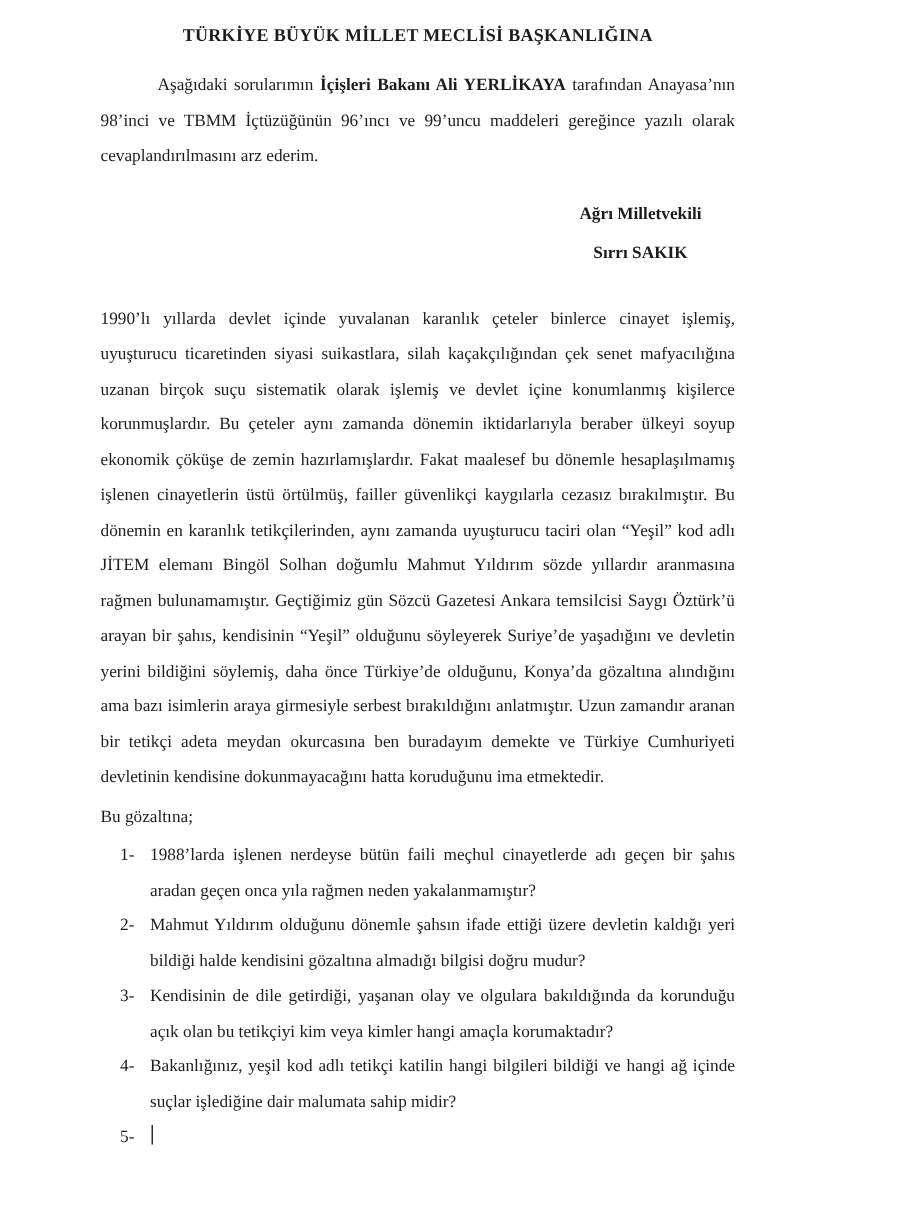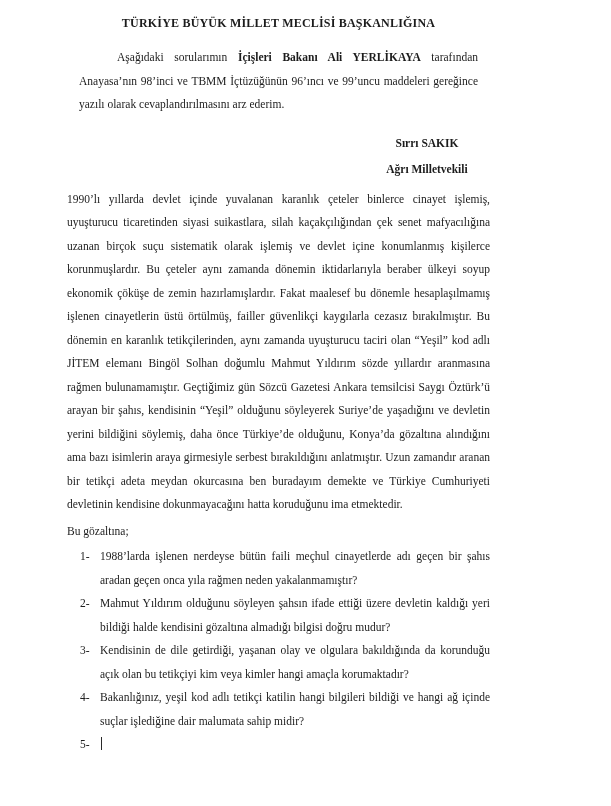--- a/index.html
+++ b/index.html
@@ -22,36 +22,36 @@
   }
   .doc-title {
     margin: 0 0 15px 0;
     font-size: 12px;
     font-weight: bold;
     text-align: center;
     line-height: 16px;
     letter-spacing: 0.2px;
   }
   .petition {
-    margin: 12px;
+    margin: 0;
     text-align: justify;
     text-indent: 38px;
   }
   .petition .minister {
     font-weight: bold;
   }
   .signature-block {
     width: 150px;
     margin: 13px -12px 0 auto;
     text-align: center;
     font-weight: bold;
     line-height: 26px;
   }
   .body-paragraph {
-    margin: 6px 0 0 0;
+    margin: 20px 0 0 0;
     text-align: justify;
   }
   .context-line {
     margin: 3px 0 0 0;
   }
   .questions {
     margin: 2px 0 0 0;
     padding: 0;
     list-style: none;
   }
@@ -80,36 +80,36 @@
 </head>
 <body>
 
 <div class="page">
 
   <h1 class="doc-title">TÜRKİYE BÜYÜK MİLLET MECLİSİ BAŞKANLIĞINA</h1>
 
   <p class="petition"><span>Aşağıdaki sorularımın </span><span class="minister">İçişleri Bakanı Ali YERLİKAYA</span><span> tarafından Anayasa’nın 98’inci ve TBMM İçtüzüğünün 96’ıncı ve 99’uncu maddeleri gereğince yazılı olarak cevaplandırılmasını arz ederim.</span></p>
 
   <div class="signature-block">
+    <div>Ağrı Milletvekili</div>
     <div>Sırrı SAKIK</div>
-    <div>Ağrı Milletvekili</div>
   </div>
 
   <p class="body-paragraph">1990’lı yıllarda devlet içinde yuvalanan karanlık çeteler binlerce cinayet işlemiş, uyuşturucu ticaretinden siyasi suikastlara, silah kaçakçılığından çek senet mafyacılığına uzanan birçok suçu sistematik olarak işlemiş ve devlet içine konumlanmış kişilerce korunmuşlardır. Bu çeteler aynı zamanda dönemin iktidarlarıyla beraber ülkeyi soyup ekonomik çöküşe de zemin hazırlamışlardır. Fakat maalesef bu dönemle hesaplaşılmamış işlenen cinayetlerin üstü örtülmüş, failler güvenlikçi kaygılarla cezasız bırakılmıştır. Bu dönemin en karanlık tetikçilerinden, aynı zamanda uyuşturucu taciri olan “Yeşil” kod adlı JİTEM elemanı Bingöl Solhan doğumlu Mahmut Yıldırım sözde yıllardır aranmasına rağmen bulunamamıştır. Geçtiğimiz gün Sözcü Gazetesi Ankara temsilcisi Saygı Öztürk’ü arayan bir şahıs, kendisinin “Yeşil” olduğunu söyleyerek Suriye’de yaşadığını ve devletin yerini bildiğini söylemiş, daha önce Türkiye’de olduğunu, Konya’da gözaltına alındığını ama bazı isimlerin araya girmesiyle serbest bırakıldığını anlatmıştır. Uzun zamandır aranan bir tetikçi adeta meydan okurcasına ben buradayım demekte ve Türkiye Cumhuriyeti devletinin kendisine dokunmayacağını hatta koruduğunu ima etmektedir.</p>
 
   <p class="context-line">Bu gözaltına;</p>
 
   <ol class="questions">
     <li class="question-row">
       <span class="q-marker">1-</span>
       <span class="q-text">1988’larda işlenen nerdeyse bütün faili meçhul cinayetlerde adı geçen bir şahıs aradan geçen onca yıla rağmen neden yakalanmamıştır?</span>
     </li>
     <li class="question-row">
       <span class="q-marker">2-</span>
-      <span class="q-text">Mahmut Yıldırım olduğunu söyleyen şahsın ifade ettiği üzere devletin kaldığı yeri bildiği halde kendisini gözaltına almadığı bilgisi doğru mudur?</span>
+      <span class="q-text">Mahmut Yıldırım olduğunu dönemle şahsın ifade ettiği üzere devletin kaldığı yeri bildiği halde kendisini gözaltına almadığı bilgisi doğru mudur?</span>
     </li>
     <li class="question-row">
       <span class="q-marker">3-</span>
       <span class="q-text">Kendisinin de dile getirdiği, yaşanan olay ve olgulara bakıldığında da korunduğu açık olan bu tetikçiyi kim veya kimler hangi amaçla korumaktadır?</span>
     </li>
     <li class="question-row">
       <span class="q-marker">4-</span>
       <span class="q-text">Bakanlığınız, yeşil kod adlı tetikçi katilin hangi bilgileri bildiği ve hangi ağ içinde suçlar işlediğine dair malumata sahip midir?</span>
     </li>
     <li class="question-row">

